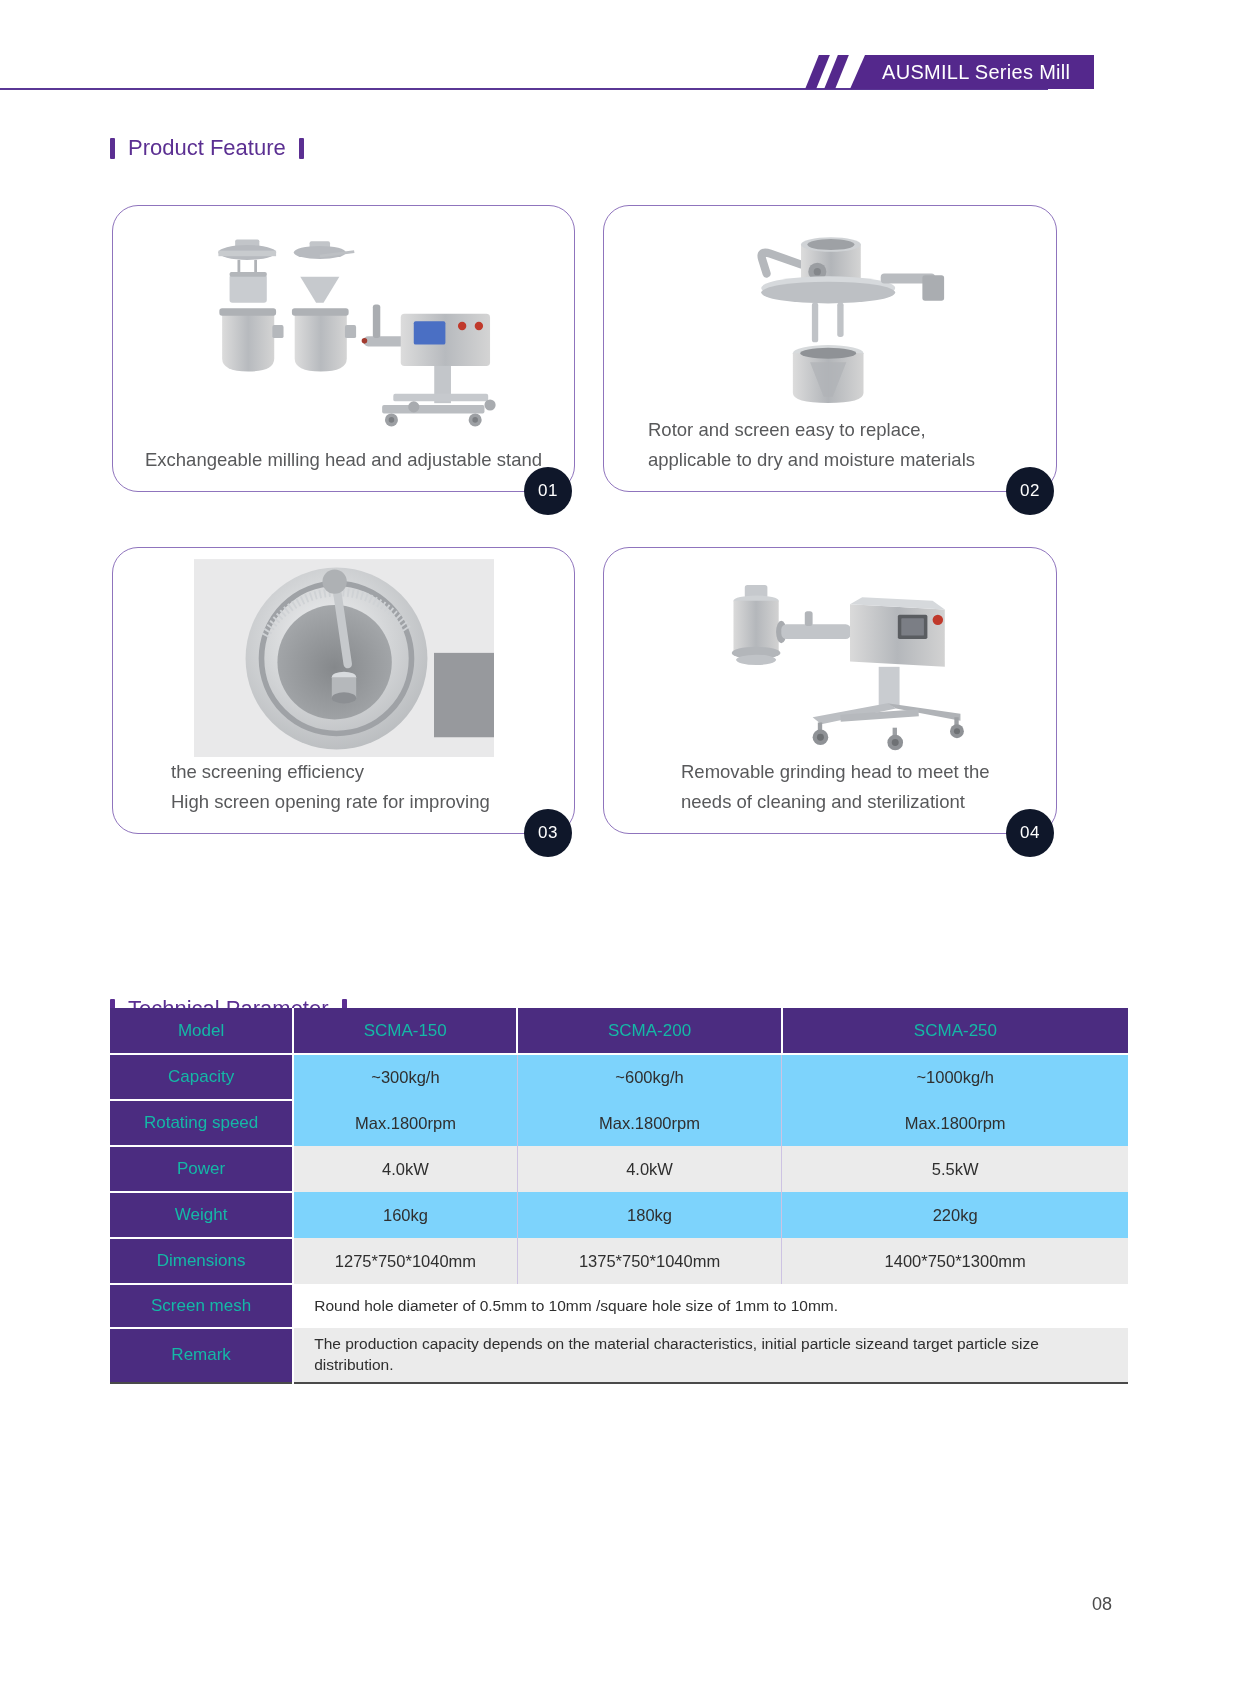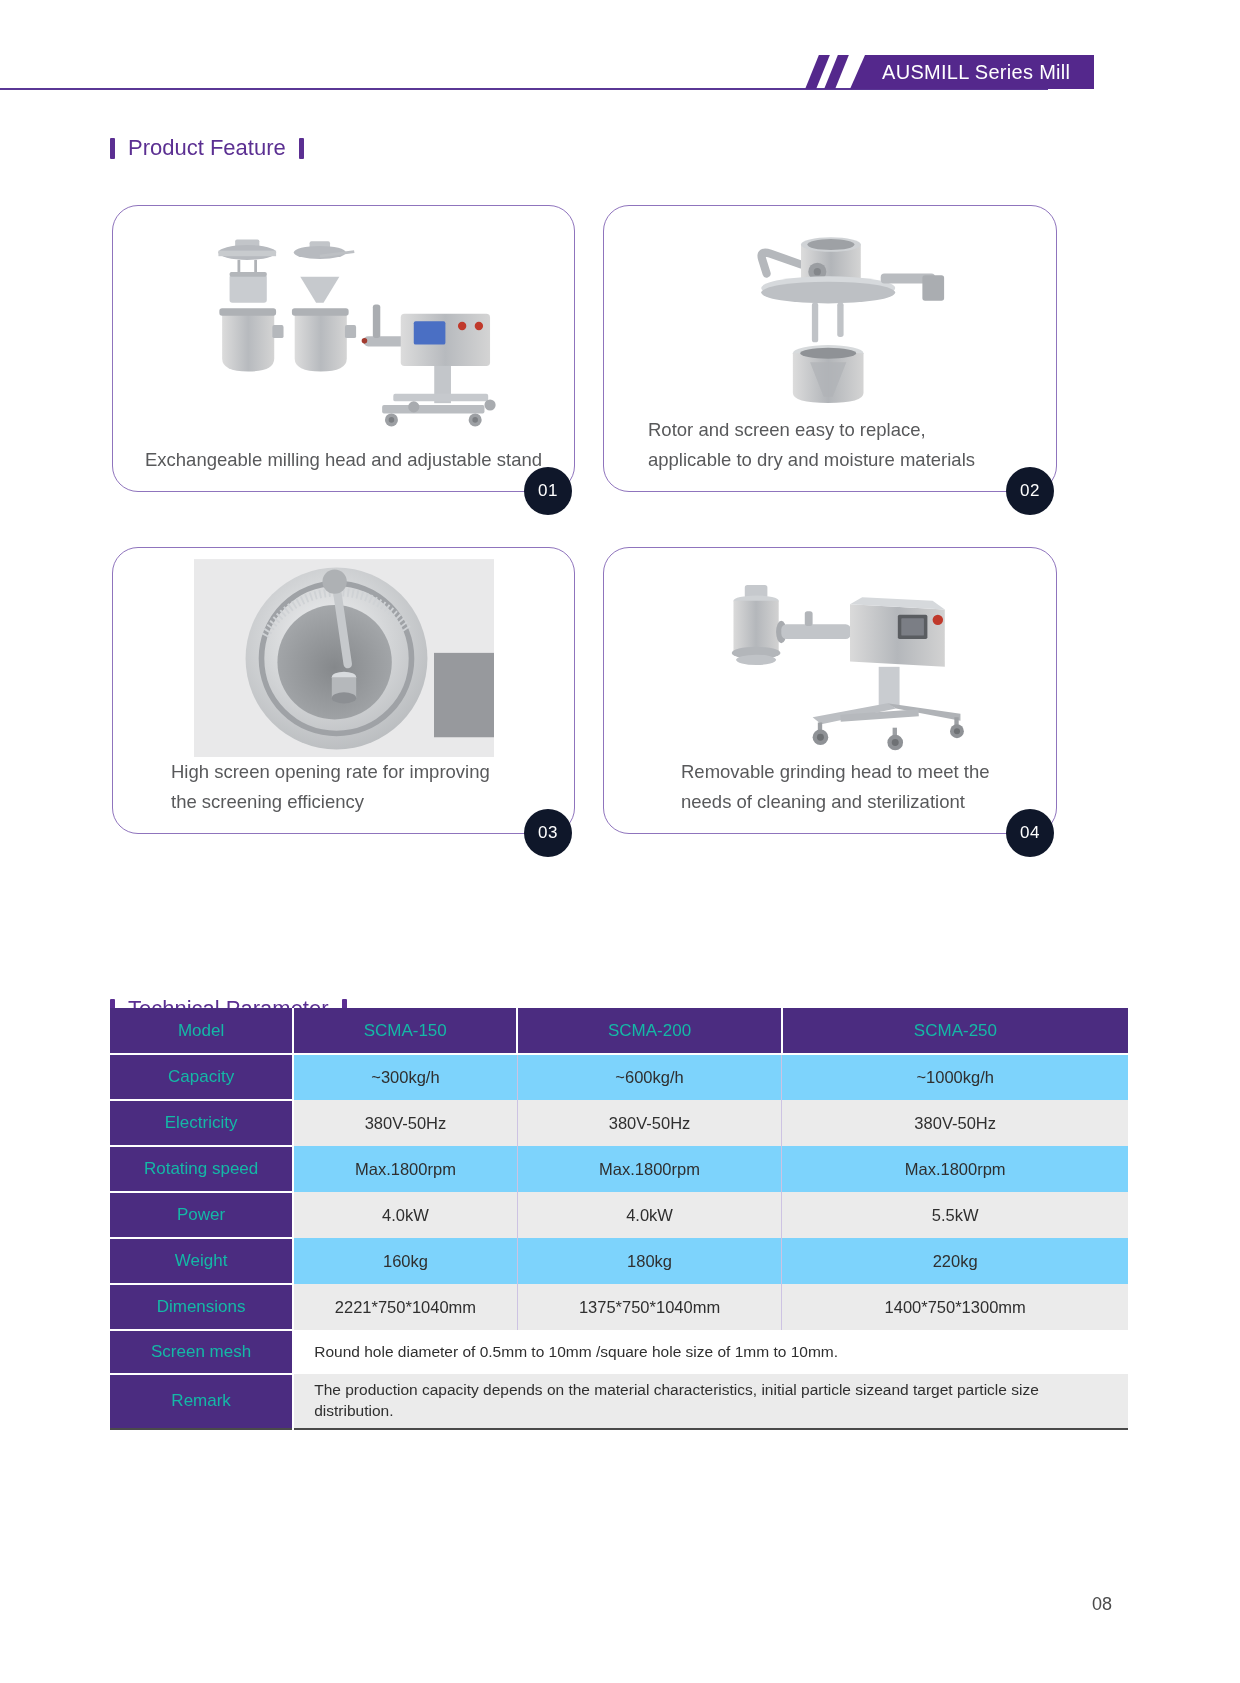--- a/index.html
+++ b/index.html
@@ -186,22 +186,22 @@
           <circle cx="150" cy="110" r="61" fill="url(#rg3b)"></circle>
           <path d="M76 82 a 88 88 0 0 1 152 -6" fill="none" stroke="#cfd2d5" stroke-width="9" stroke-dasharray="2 3"></path>
           <path d="M150 16 L164 112" stroke="#c6c9cc" stroke-width="9" stroke-linecap="round"></path>
           <circle cx="150" cy="24" r="13" fill="#aeb1b4"></circle>
           <ellipse cx="160" cy="126" rx="13" ry="6" fill="#d8dbde"></ellipse>
           <rect x="147" y="126" width="26" height="22" fill="#b5b8bb"></rect>
           <ellipse cx="160" cy="148" rx="13" ry="6" fill="#8c8f93"></ellipse>
         </svg>
       </div>
       <div class="caption">
+        <div>the screening efficiency</div>
         <div>High screen opening rate for improving</div>
-        <div>the screening efficiency</div>
       </div>
     </div>
     <div class="badge">03</div>
   </div>
 
   <div class="card" id="card4">
     <div class="card-inner">
       <div class="img-box">
         <svg viewBox="0 0 320 230" width="300" height="200">
           <defs>
@@ -268,47 +268,41 @@
         <td class="pcell">SCMA-150</td>
         <td class="pcell">SCMA-200</td>
         <td class="pcell" style="border-right:none">SCMA-250</td>
       </tr>
       <tr>
         <td class="pcell">Capacity</td>
         <td class="dcell">~300kg/h</td>
         <td class="dcell">~600kg/h</td>
         <td class="dcell">~1000kg/h</td>
       </tr>
-      <tr class="alt">
-        <td class="pcell">Electricity</td>
-        <td class="dcell">380V-50Hz</td>
-        <td class="dcell">380V-50Hz</td>
-        <td class="dcell">380V-50Hz</td>
-      </tr>
       <tr>
         <td class="pcell">Rotating speed</td>
         <td class="dcell">Max.1800rpm</td>
         <td class="dcell">Max.1800rpm</td>
         <td class="dcell">Max.1800rpm</td>
       </tr>
       <tr class="alt">
         <td class="pcell">Power</td>
         <td class="dcell">4.0kW</td>
         <td class="dcell">4.0kW</td>
         <td class="dcell">5.5kW</td>
       </tr>
       <tr>
         <td class="pcell">Weight</td>
         <td class="dcell">160kg</td>
         <td class="dcell">180kg</td>
         <td class="dcell">220kg</td>
       </tr>
       <tr class="alt">
         <td class="pcell">Dimensions</td>
-        <td class="dcell">2221*750*1040mm</td>
+        <td class="dcell">1275*750*1040mm</td>
         <td class="dcell">1375*750*1040mm</td>
         <td class="dcell">1400*750*1300mm</td>
       </tr>
       <tr class="short">
         <td class="pcell">Screen mesh</td>
         <td class="span-cell" colspan="3">Round hole diameter of 0.5mm to 10mm /square hole size of 1mm to 10mm.</td>
       </tr>
       <tr class="alt tall">
         <td class="pcell" style="border-bottom:none">Remark</td>
         <td class="span-cell" colspan="3">The production capacity depends on the material characteristics, initial particle sizeand target particle size distribution.</td>

